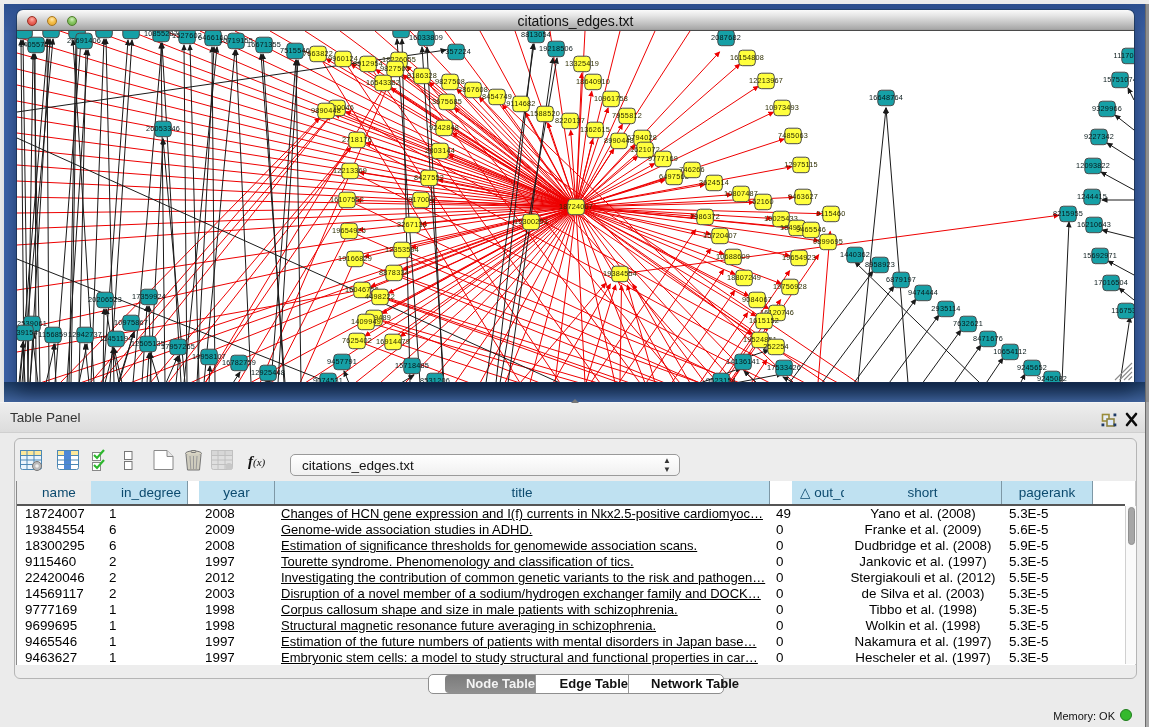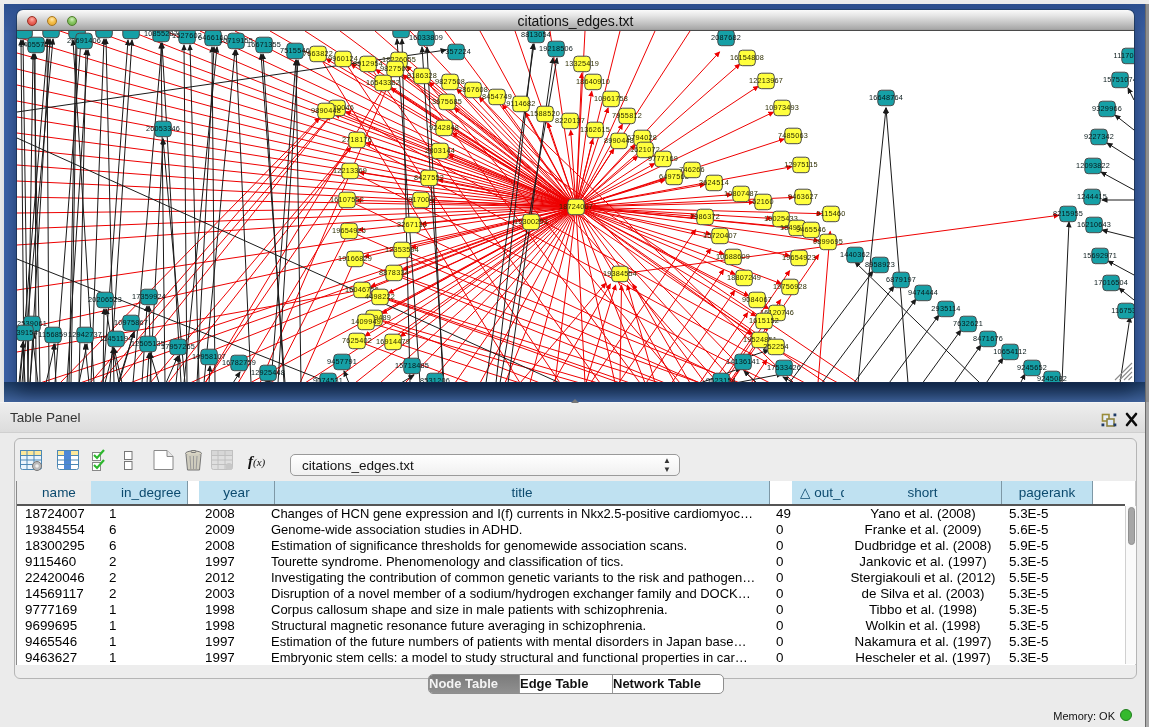--- a/index.html
+++ b/index.html
@@ -56,31 +56,31 @@
 #th2 { left:182px; width:76px; }
 #th3 { left:258px; width:495px; }
 #th4 { left:775px; width:74px; text-align:center; padding-left:8px; }
 #th5 { left:827px; width:158px; }
 #th6 { left:985px; width:91px; }
 .tr { position:absolute; left:0; width:1100px; height:16px; font-size:13.4px; color:#000; white-space:nowrap; }
 .tr span { position:absolute; top:0; display:block; overflow:hidden; line-height:16px; }
 .c0 { left:8px; width:78px; }
 .c1 { left:92px; width:85px; }
 .c2 { left:188px; width:70px; }
-.c3 { left:254px; width:488px; font-size:13px; }
+.c3 { left:264px; width:488px; font-size:13px;text-decoration:underline; }
 .c4 { left:759px; width:66px; }
 .c5 { left:827px; width:158px; text-align:center; }
 .c6 { left:992px; width:90px; }
 #vsb { position:absolute; left:1108px; top:25px; width:11px; height:158px; background:#fafafa; border-left:1px solid #d0d0d0; }
 #vsb .thumb { position:absolute; left:1.5px; top:1px; width:7.5px; height:38px; background:#a6a6a6; border:1px solid #8f8f8f; border-radius:4.5px; }
 
 
 #tabs { position:absolute; left:428px; top:674px; width:296px; height:20px;
   border:1px solid #8e8e8e; border-radius:5px; background:#fff; font-size:13px; font-weight:bold; }
-#tabs .seg { position:absolute; top:0; height:18px; line-height:18px; text-align:left; color:#111; }
+#tabs .seg { position:absolute; top:0; height:18px; line-height:18px; text-align:right; color:#111;margin-left:16px; }
 #tabs #sg0 { left:0; width:90px; border-radius:4px 0 0 4px;
   background:linear-gradient(180deg,#7b7b7b 0,#909090 100%); color:#f4f4f4; }
 #tabs #sg1 { left:90px; width:93px; border-left:1px solid #999; }
 #tabs #sg2 { left:183px; width:111px; border-left:1px solid #999; }
 
 #memory { position:absolute; left:1000px; top:710px; width:115px; font-size:11px; color:#111; text-align:right; }
 #memdot { position:absolute; left:1120px; top:709px; width:12px; height:12px; border-radius:50%;
   background:#35b92d; border:1px solid #1f7d1c; }
 
 

